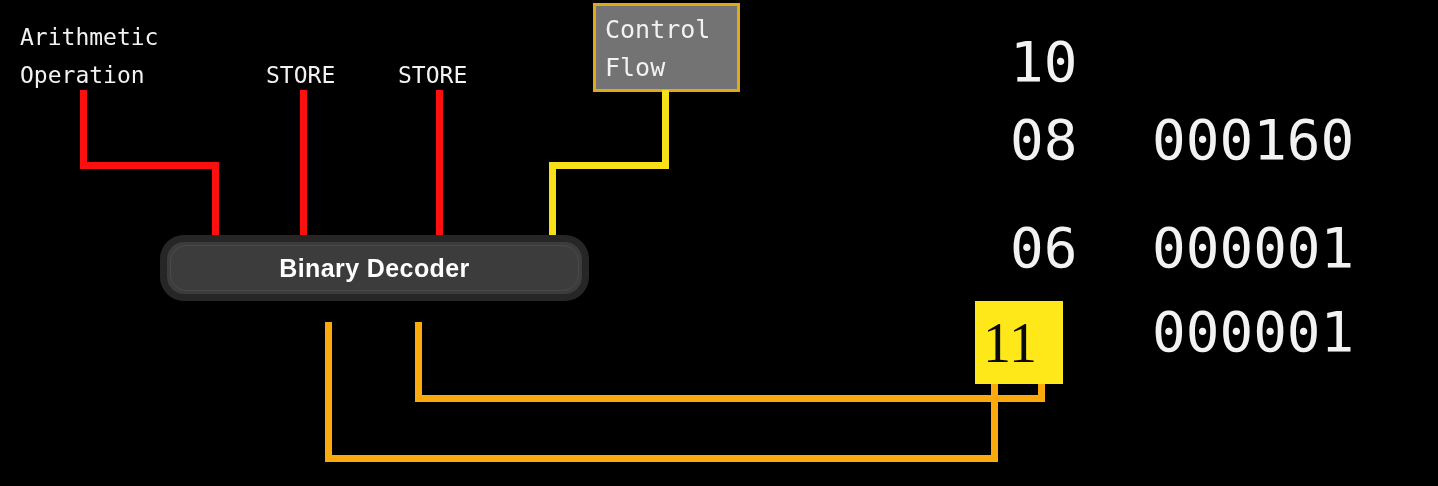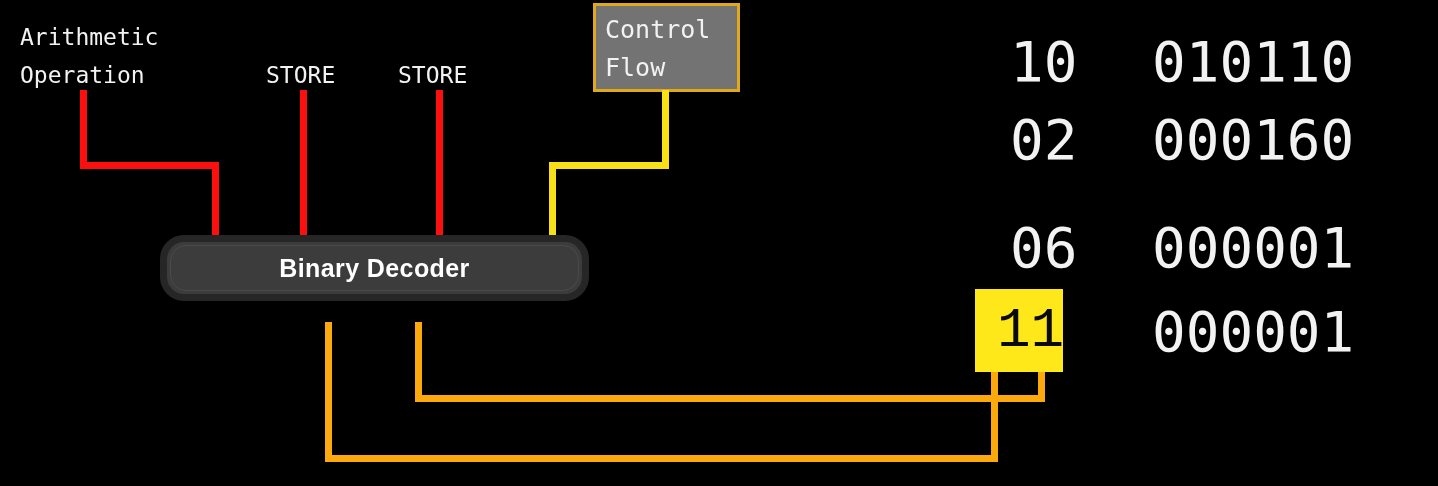--- a/index.html
+++ b/index.html
@@ -102,26 +102,27 @@
     line-height: 72px;
     white-space: pre;
   }
   .code-cell.opcode { left: 977px; margin-left: 33px; }
   .code-cell.word   { left: 1152px; }
 
   .opcode-highlight {
     position: absolute;
     background: #ffe81a;
     color: #0a0a0a;
-    font-family: Liberation Mono, monospace;
+    font-family: Liberation Serif, serif;
     font-size: 56px;
     line-height: 72px;
     white-space: pre;
-    padding: 6px 6px 6px 22px;
+    padding: 6px 6px 6px 8px;
     box-sizing: border-box;
+    margin-top: 12px;
   }
 </style>
 </head>
 <body>
 
 <div id="stage">
 
   <div class="label" id="label-arithmetic" style="left:20px; top:18px;">Arithmetic
 Operation</div>
 
@@ -153,23 +154,22 @@
   <div class="wire-v orange" style="left:325px; top:322px; width:7px; height:140px;"></div>
   <div class="wire-h orange" style="left:325px; top:455px; width:670px; height:7px;"></div>
   <div class="wire-v orange" style="left:991px; top:366px; width:7px; height:96px;"></div>
 
   <div id="binary-decoder">
     <span class="inner-stroke"></span>
     <span class="decoder-label">Binary Decoder</span>
   </div>
 
   <div class="code-cell opcode" style="top:26px;">10</div>
-  <div class="code-cell word" style="top:26px;">010110</div>
 
-  <div class="code-cell opcode" style="top:104px;">02</div>
+  <div class="code-cell opcode" style="top:104px;">08</div>
   <div class="code-cell word" style="top:104px;">000160</div>
 
   <div class="code-cell opcode" style="top:212px;">06</div>
   <div class="code-cell word" style="top:212px;">000001</div>
 
   <div class="opcode-highlight" style="left:975px; top:289px; width:88px; height:83px;">11</div>
   <div class="code-cell word" style="top:296px;">000001</div>
 
 </div>
 

